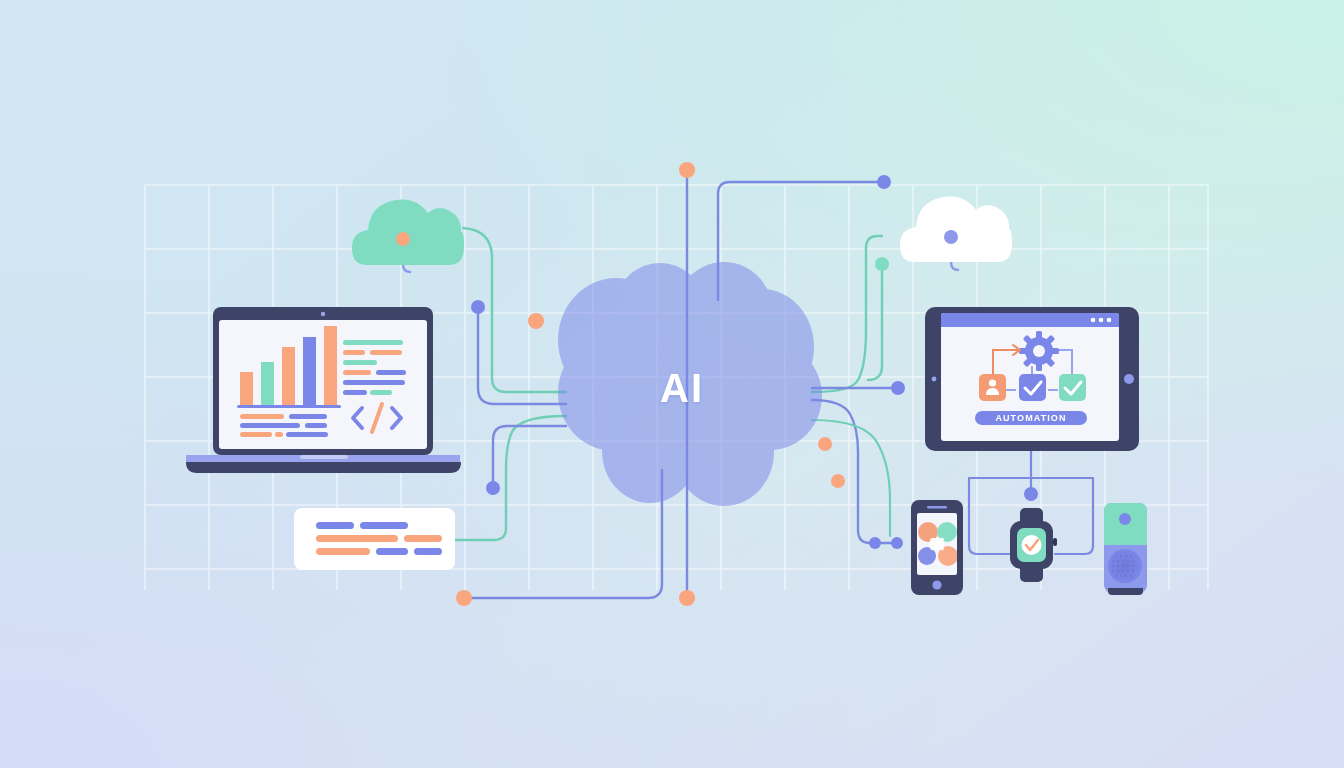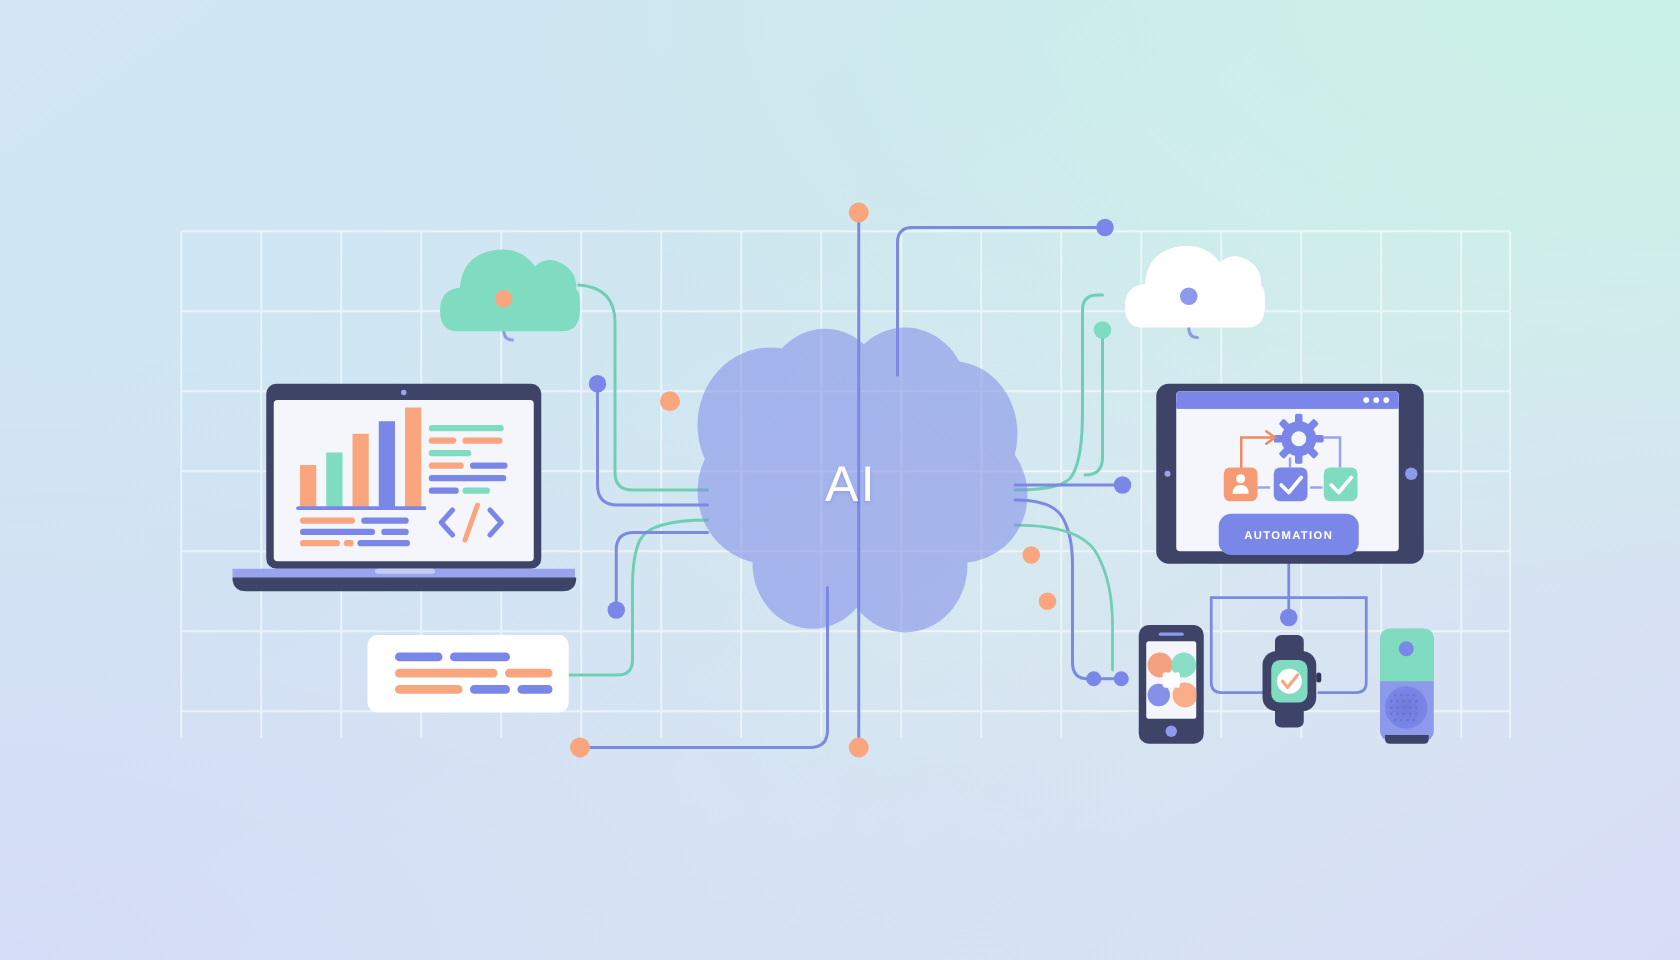--- a/index.html
+++ b/index.html
@@ -12,34 +12,34 @@
       radial-gradient(ellipse 120% 110% at 0% 100%, #d5dcf7 0%, rgba(213,220,247,0) 60%),
       linear-gradient(145deg, #d2e6f4 0%, #cfe6f1 35%, #d6e8f0 60%, #d8ddf6 100%);
   }
   #stage { position:absolute; inset:0; }
   svg#scene { position:absolute; top:0; left:0; width:1344px; height:768px; }
 
   
   .automation-pill {
     position:absolute;
     left:975px; top:411px;
-    width:112px; height:33px;
+    width:112px; height:14px;
     background:#7b87e8;
     border-radius:10px;
     display:flex; align-items:center; justify-content:center;
     color:#ffffff;
     font-size:9px;
     letter-spacing:1.1px;
     font-weight:bold;
   }
   .ai-text {
     position:absolute;
     left:660px; top:366px;
     font-size:40px;
-    font-weight:normal;
+    font-weight:bold;
     letter-spacing:2px;
     color:#ffffff;
     text-shadow:0 1px 3px rgba(90,100,190,.25);
   }
 </style>
 </head>
 <body>
 
 <div id="stage">
 

